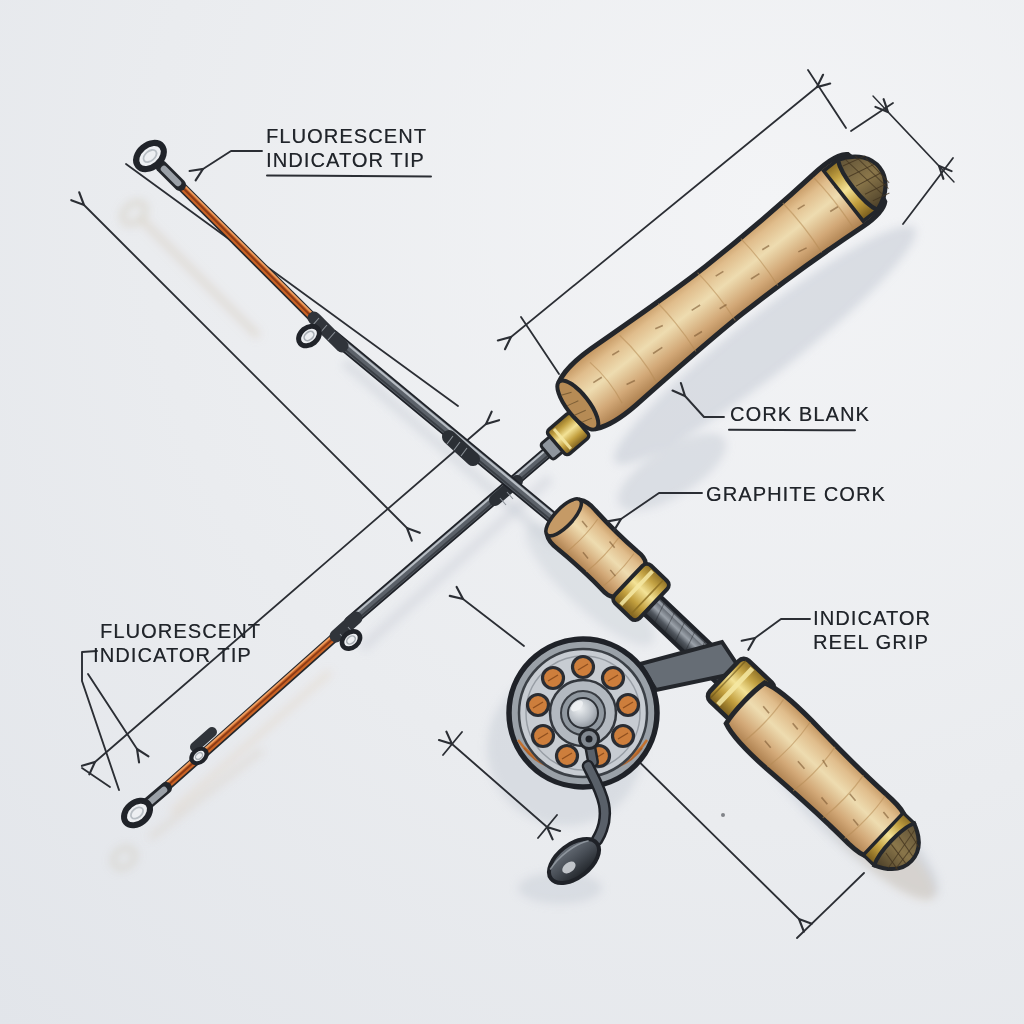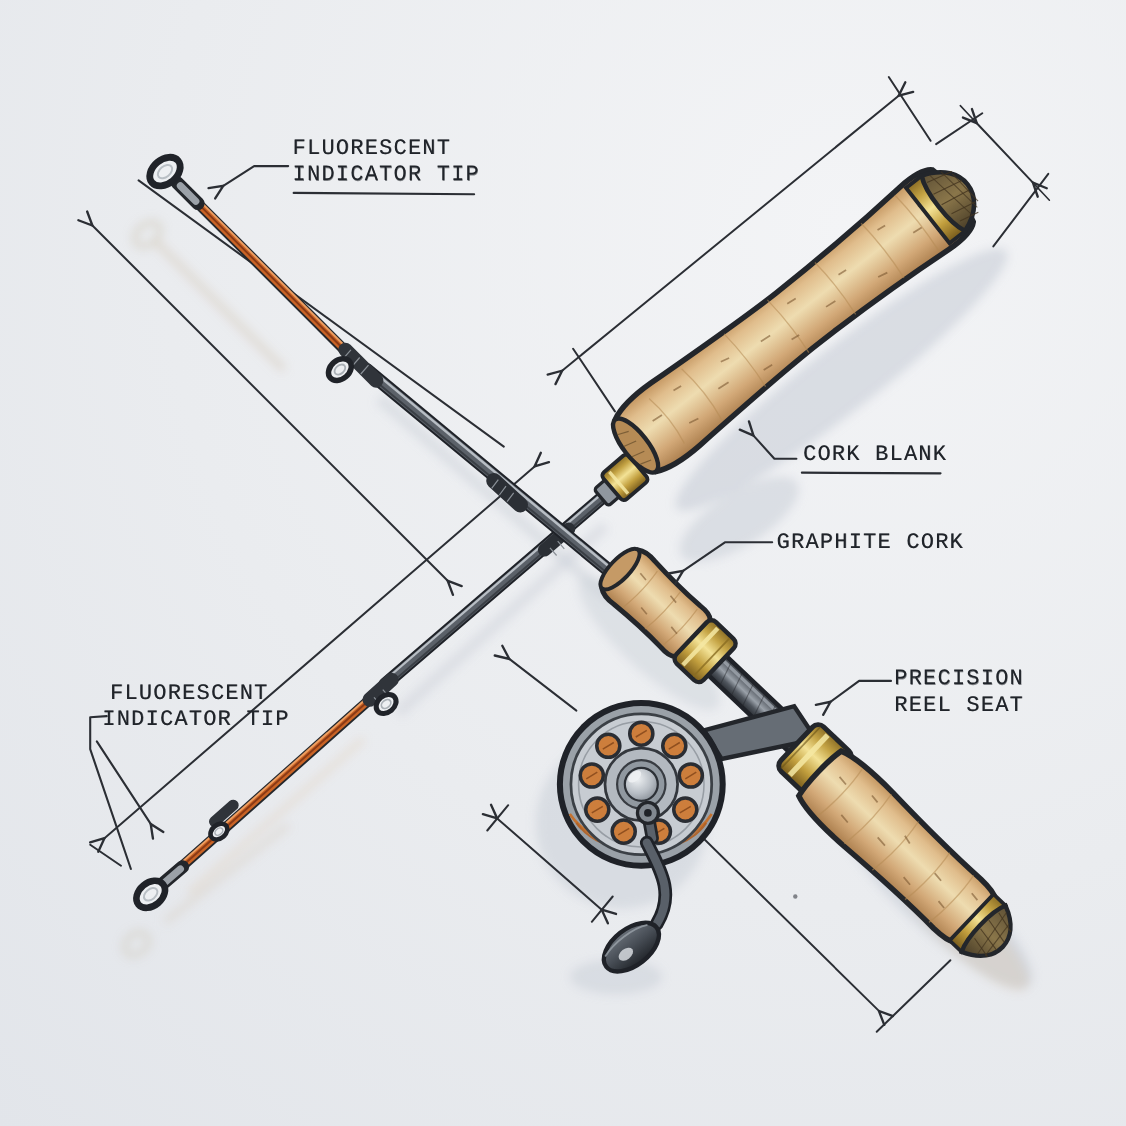--- a/index.html
+++ b/index.html
@@ -1,17 +1,17 @@
 <!DOCTYPE html>
 <html><head>
 <meta charset="utf-8">
 <style>
   html,body{margin:0;padding:0;background:#dfe2e6;}
   #stage{position:relative;width:1024px;height:1024px;overflow:hidden;
-         font-family:Liberation Mono, monospace;background:#eaecef;}
+         font-family:Liberation Sans, sans-serif;background:#eaecef;}
   #art{position:absolute;left:0;top:0;}
   .label{position:absolute;font-size:20px;line-height:24px;letter-spacing:1.1px;
          color:#20242a;white-space:nowrap;
          text-shadow:0.35px 0.35px 0 rgba(32,36,42,0.55);}
   .underline{height:2.4px;background:#2b2e34;margin-top:3px;border-radius:2px;}
   .indent{margin-left:7px;}
 </style>
 </head>
 <body>
 
@@ -324,22 +324,22 @@
 <div class="label" style="left:730px;top:402px;">
   <div>CORK BLANK</div>
   <div class="underline" style="width:128px;margin-left:-2px;transform:rotate(0.3deg);"></div>
 </div>
 
 <div class="label" style="left:706px;top:482px;">
   <div>GRAPHITE CORK</div>
 </div>
 
 <div class="label" style="left:813px;top:606px;">
-  <div>PRECISION</div>
-  <div>REEL SEAT</div>
+  <div>INDICATOR</div>
+  <div>REEL GRIP</div>
 </div>
 
 <div class="label" style="left:93px;top:619px;">
   <div class="indent">FLUORESCENT</div>
   <div>INDICATOR TIP</div>
 </div>
 
 </div>
 
 </body></html>

